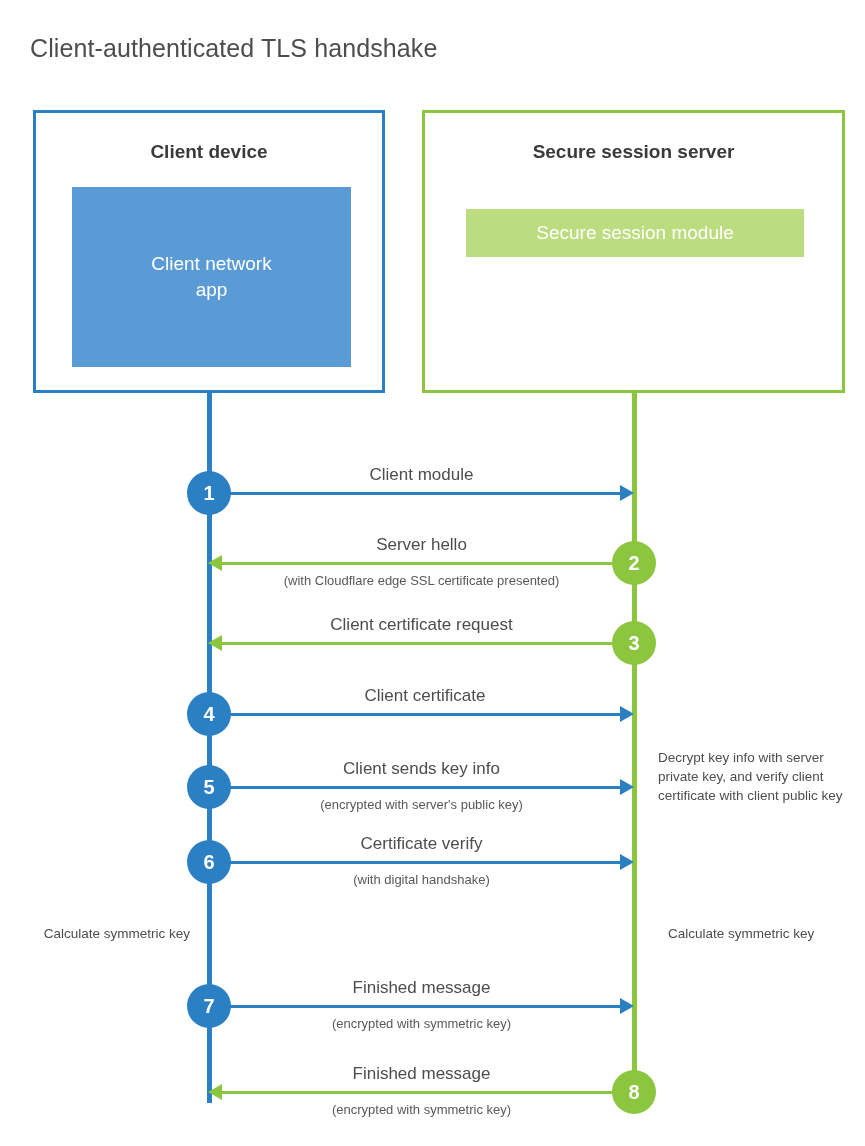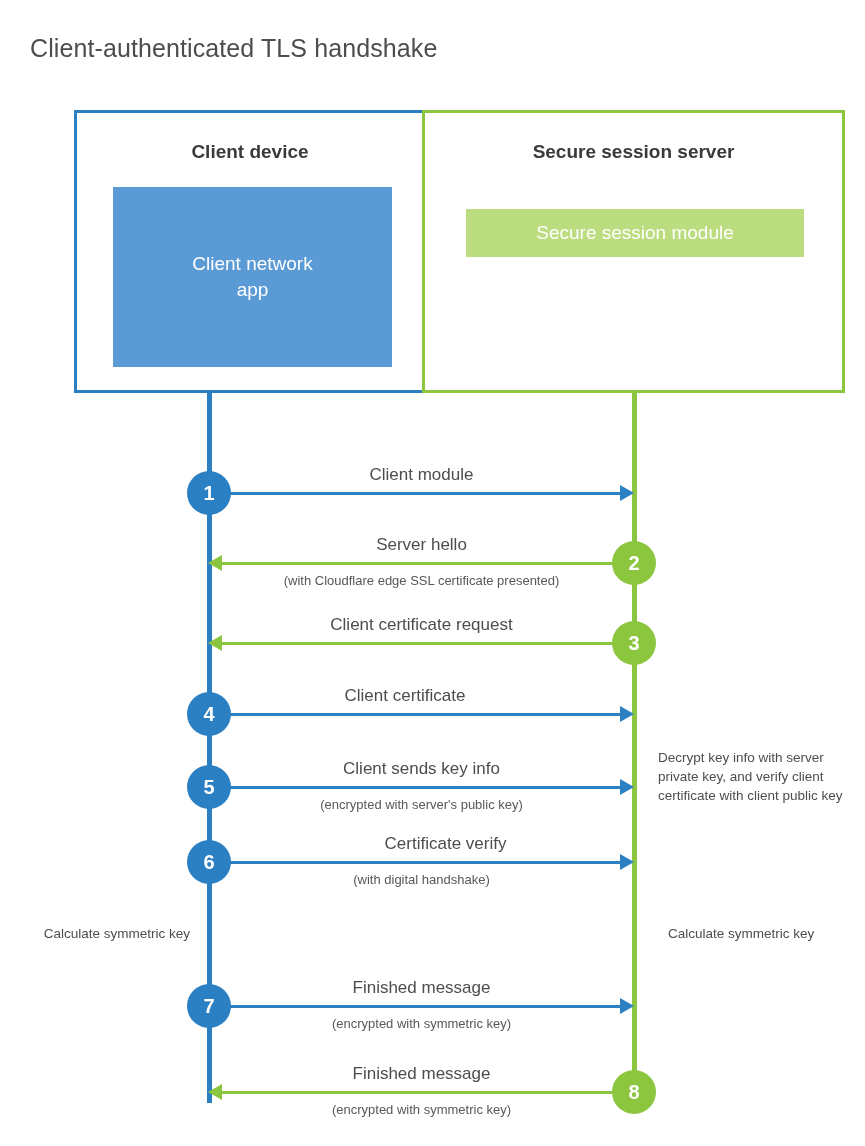--- a/index.html
+++ b/index.html
@@ -33,21 +33,20 @@
     position: absolute;
     background: #ffffff;
     box-sizing: border-box;
   }
   #client-device-box {
     left: 33px;
     top: 110px;
     width: 352px;
     height: 283px;
     border: 3px solid #2b7fc3;
-    margin-left: 41px;
   }
   #server-box {
     left: 422px;
     top: 110px;
     width: 423px;
     height: 283px;
     border: 3px solid #8cc63e;
   }
   .entity-title {
     position: absolute;
@@ -221,30 +220,30 @@
     <div class="step-circle server" style="top: 541px;">2</div>
     <div class="msg-label" style="left: 421.5px; top: 535px;">Server hello</div>
     <div class="msg-sub" style="left: 421.5px; top: 573px;">(with Cloudflare edge SSL certificate presented)</div>
     <div class="arrow-line server" style="top: 642px; left: 221px; width: 413px;"></div>
     <div class="arrow-head to-left" style="top: 635px; left: 208px;"></div>
     <div class="step-circle server" style="top: 621px;">3</div>
     <div class="msg-label" style="left: 421.5px; top: 615px;">Client certificate request</div>
     <div class="arrow-line client" style="top: 713px; left: 209px; width: 413px;"></div>
     <div class="arrow-head to-right" style="top: 706px; left: 620px;"></div>
     <div class="step-circle client" style="top: 692px;">4</div>
-    <div class="msg-label" style="left: 405px; top: 686px;">Client certificate</div>
+    <div class="msg-label" style="left: 425px; top: 686px;">Client certificate</div>
     <div class="arrow-line client" style="top: 786px; left: 209px; width: 413px;"></div>
     <div class="arrow-head to-right" style="top: 779px; left: 620px;"></div>
     <div class="step-circle client" style="top: 765px;">5</div>
     <div class="msg-label" style="left: 421.5px; top: 759px;">Client sends key info</div>
     <div class="msg-sub" style="left: 421.5px; top: 797px;">(encrypted with server's public key)</div>
     <div class="arrow-line client" style="top: 861px; left: 209px; width: 413px;"></div>
     <div class="arrow-head to-right" style="top: 854px; left: 620px;"></div>
     <div class="step-circle client" style="top: 840px;">6</div>
-    <div class="msg-label" style="left: 421.5px; top: 834px; margin-left: 24px;">Certificate verify</div>
+    <div class="msg-label" style="left: 421.5px; top: 834px;">Certificate verify</div>
     <div class="msg-sub" style="left: 421.5px; top: 872px;">(with digital handshake)</div>
     <div class="arrow-line client" style="top: 1005px; left: 209px; width: 413px;"></div>
     <div class="arrow-head to-right" style="top: 998px; left: 620px;"></div>
     <div class="step-circle client" style="top: 984px;">7</div>
     <div class="msg-label" style="left: 421.5px; top: 978px;">Finished message</div>
     <div class="msg-sub" style="left: 421.5px; top: 1016px;">(encrypted with symmetric key)</div>
     <div class="arrow-line server" style="top: 1091px; left: 221px; width: 413px;"></div>
     <div class="arrow-head to-left" style="top: 1084px; left: 208px;"></div>
     <div class="step-circle server" style="top: 1070px;">8</div>
     <div class="msg-label" style="left: 421.5px; top: 1064px;">Finished message</div>

